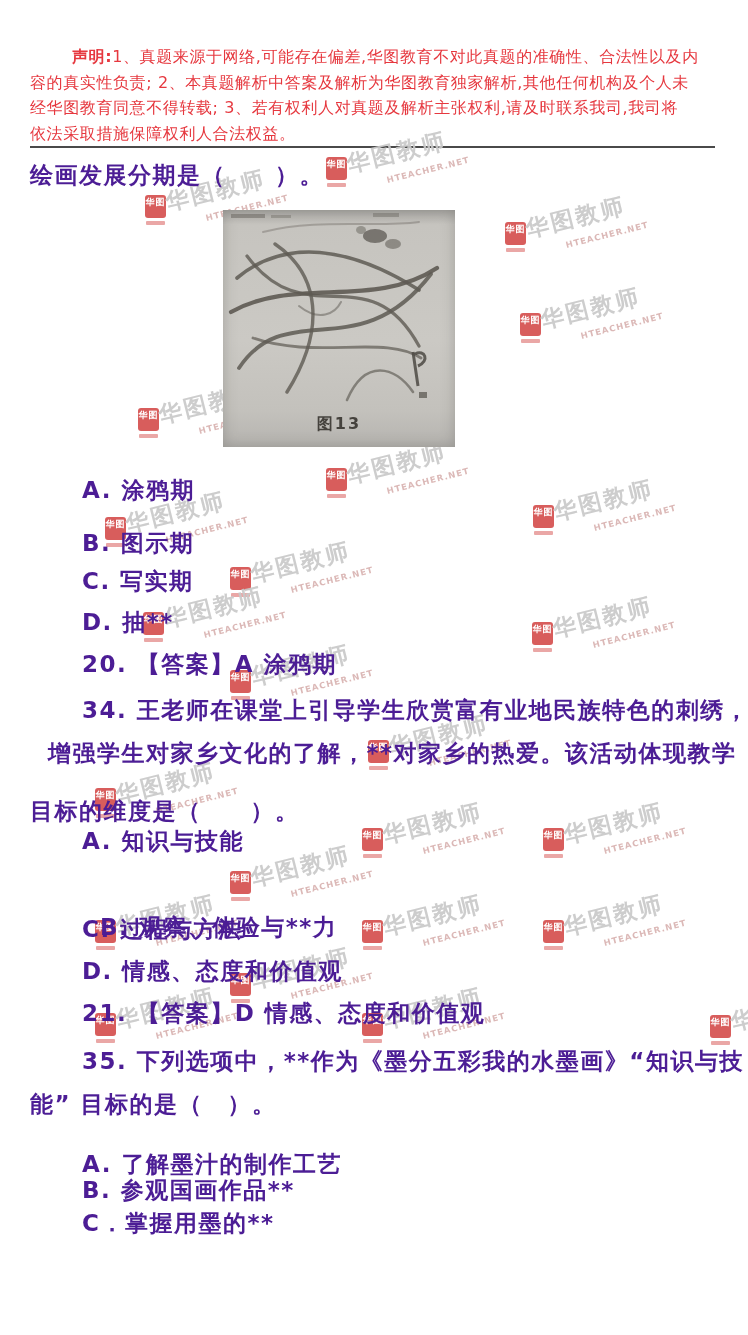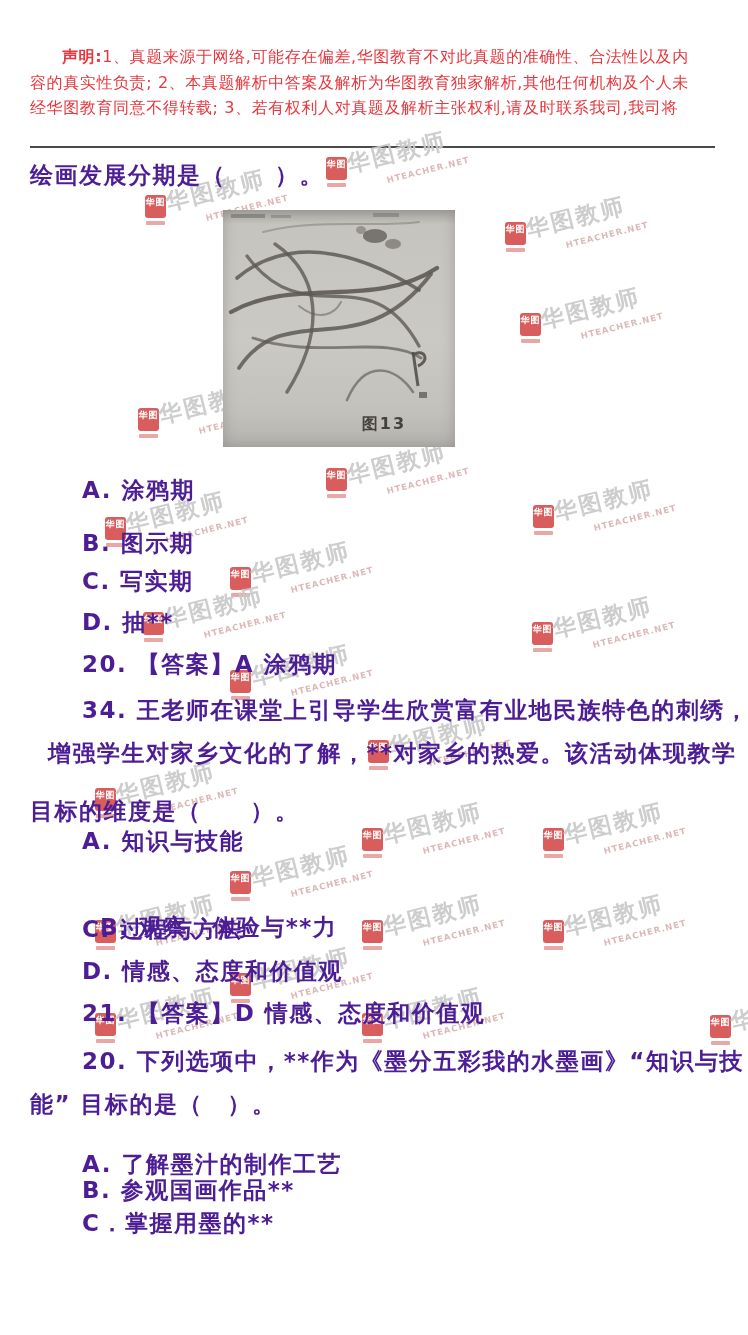--- a/index.html
+++ b/index.html
@@ -2,34 +2,34 @@
 <html><head>
 <meta charset="utf-8">
 <style>
   html,body{margin:0;padding:0;}
   body{width:748px;height:1335px;position:relative;background:#ffffff;overflow:hidden;
        font-family:"DejaVu Sans","Liberation Sans",sans-serif;}
   .abs{position:absolute;}
   
   .disclaimer{left:30px;top:44px;width:692px;color:#e6383f;font-size:16px;line-height:25.5px;
               font-weight:500;letter-spacing:0.6px;}
-  .disclaimer .lead{font-weight:bold;}
+  .disclaimer .lead{font-weight:bold;margin-left:10px;}
   .disclaimer .dline{white-space:nowrap;}
   .indent{padding-left:32px;}
   .rule{left:30px;top:146px;width:685px;height:2px;background:#4a4a4a;}
   
   .tline{position:absolute;color:#4c1d95;font-size:23px;font-weight:bold;letter-spacing:1.5px;
          white-space:nowrap;z-index:3;}
   
   .photo{left:223px;top:210px;width:232px;height:237px;z-index:2;
          background:linear-gradient(180deg,#a9a7a3 0%,#c6c4bf 6%,#cbc9c4 55%,#c3c1bc 85%,#b5b3af 100%);
          box-shadow:inset 0 0 14px rgba(90,90,85,.35);}
   .photo svg{position:absolute;left:0;top:0;}
   .caption{position:absolute;left:0;top:204px;width:100%;text-align:center;color:#45423d;
-           font-size:16px;font-weight:bold;letter-spacing:2px;padding-left:45px;}
+           font-size:16px;font-weight:bold;letter-spacing:2px;}
   
   #wm-layer{position:absolute;left:0;top:0;width:748px;height:1053px;z-index:1;pointer-events:none;}
   .wm{position:absolute;width:160px;height:62px;opacity:.92;}
   .wm-sq{position:absolute;left:0;top:22px;width:21px;height:23px;background:#d5504f;border-radius:3px;
          color:#ffffff;font-size:9px;line-height:10px;text-align:center;font-weight:bold;
          padding-top:2px;box-sizing:border-box;word-break:break-all;letter-spacing:1px;}
   .wm-sub{position:absolute;left:1px;top:48px;width:19px;height:4px;background:rgba(213,80,79,.55);
           border-radius:1px;}
   .wm-text{position:absolute;left:25px;top:14px;color:#c9c9c9;font-size:23px;font-weight:bold;
            letter-spacing:2.5px;white-space:nowrap;transform:rotate(-14deg);transform-origin:0 100%;}
@@ -206,20 +206,21 @@
     <div class="wm-sub"></div>
     <div class="wm-text">华图教师</div>
 
   </div>
 </div>
 
 <div class="abs disclaimer">
   <div class="dline indent"><span class="lead">声明:</span><span>1、真题来源于网络,可能存在偏差,华图教育不对此真题的准确性、合法性以及内</span></div>
   <div class="dline">容的真实性负责; 2、本真题解析中答案及解析为华图教育独家解析,其他任何机构及个人未</div>
   <div class="dline">经华图教育同意不得转载; 3、若有权利人对真题及解析主张权利,请及时联系我司,我司将</div>
+  <div class="dline">依法采取措施保障权利人合法权益。</div>
 </div>
 <div class="abs rule"></div>
 
 <div class="tline" style="left:30px;top:160px;">绘画发展分期是（　　）。</div>
 
 <div class="abs photo">
   <svg width="232" height="237" viewBox="0 0 232 237">
 
     <rect x="8" y="4" width="34" height="4" fill="#6b6862" opacity="0.55"></rect>
     <rect x="48" y="5" width="20" height="3" fill="#6b6862" opacity="0.4"></rect>
@@ -255,17 +256,17 @@
 
 <div class="tline" style="left:82px;top:695px;">34. 王老师在课堂上引导学生欣赏富有业地民族特色的刺绣，</div>
 <div class="tline" style="left:32px;top:738px;margin-left:16px;">增强学生对家乡文化的了解，**对家乡的热爱。该活动体现教学</div>
 <div class="tline" style="left:30px;top:796px;">目标的维度是（　　）。</div>
 <div class="tline" style="left:82px;top:826px;">A. 知识与技能</div>
 <div class="tline" style="left:100px;top:868px;margin-top:44px;">B. 观察、体验与**力</div>
 <div class="tline" style="left:82px;top:914px;">C. 过程与方法</div>
 <div class="tline" style="left:82px;top:956px;">D. 情感、态度和价值观</div>
 <div class="tline" style="left:82px;top:998px;">21. 【答案】D  情感、态度和价值观</div>
 
-<div class="tline" style="left:82px;top:1046px;">20. 下列选项中，**作为《墨分五彩我的水墨画》“知识与技</div>
+<div class="tline" style="left:82px;top:1046px;">35. 下列选项中，**作为《墨分五彩我的水墨画》“知识与技</div>
 <div class="tline" style="left:30px;top:1089px;">能” 目标的是（　）。</div>
 <div class="tline" style="left:82px;top:1133px;margin-top:16px;">A. 了解墨汁的制作工艺</div>
 <div class="tline" style="left:82px;top:1175px;">B. 参观国画作品**</div>
 <div class="tline" style="left:82px;top:1208px;">C．掌握用墨的**</div>
 
 </body></html>

